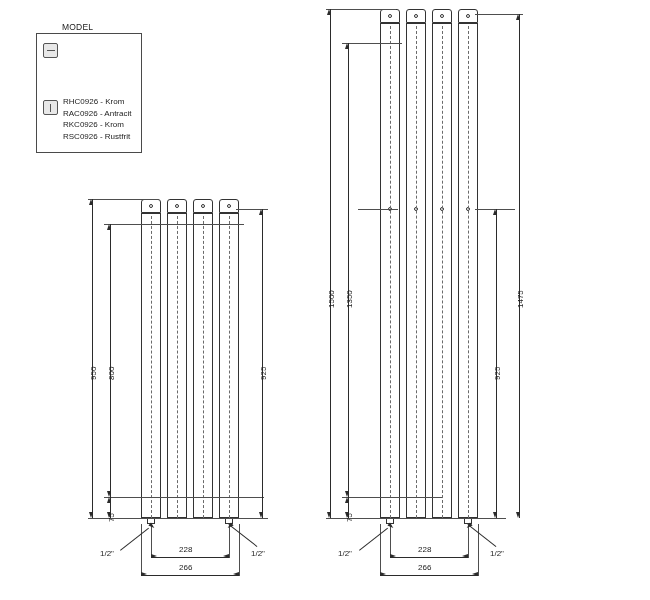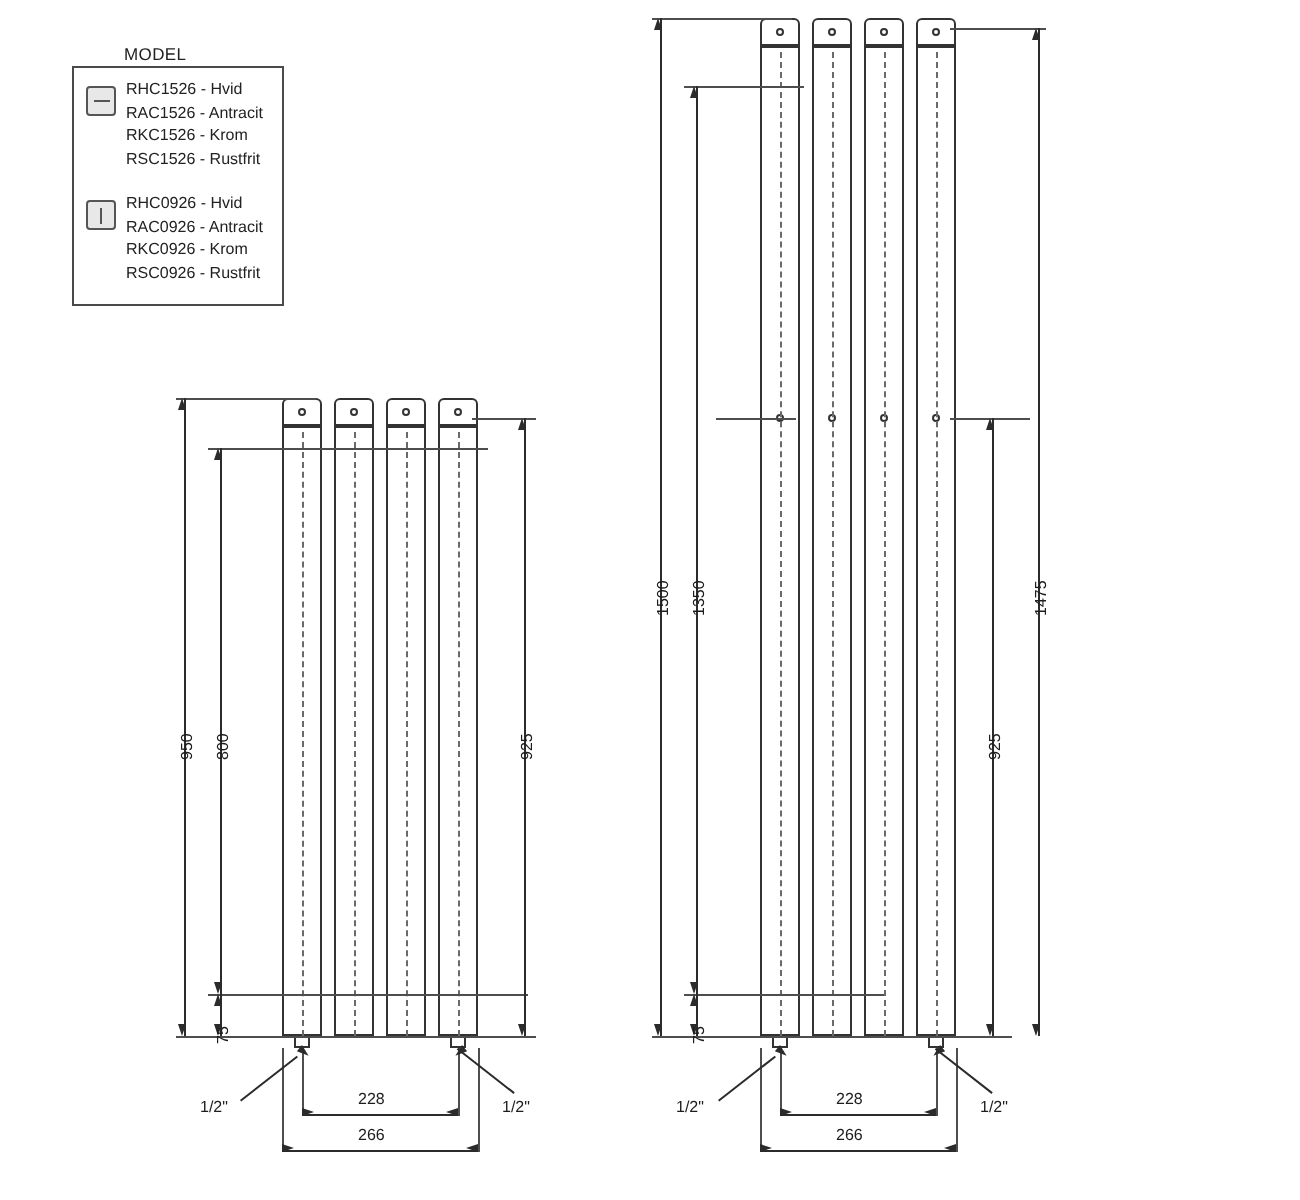--- a/index.html
+++ b/index.html
@@ -169,30 +169,24 @@
 </head>
 <body>
 
 <div id="root">
 
   <div class="legend-title">MODEL</div>
 
   <div class="legend-box">
 
     <div class="legend-swatch s1"></div>
-    <div class="legend-group g1">
-      <div>RHC1526 - Hvid</div>
-      <div>RAC1526 - Antracit</div>
-      <div>RKC1526 - Krom</div>
-      <div>RSC1526 - Rustfrit</div>
-    </div>
 
     <div class="legend-swatch s2"></div>
     <div class="legend-group g2">
-      <div>RHC0926 - Hvid</div>
+      <div>RHC0926 - Krom</div>
       <div>RAC0926 - Antracit</div>
       <div>RKC0926 - Krom</div>
       <div>RSC0926 - Rustfrit</div>
     </div>
   </div>
 
   <div class="abs" style="left:0; top:0; width:300px; height:600px;">
 
     <div class="tube-cap" style="left:141px; top:199px; width:20px; height:14px;"></div>
     <div class="tube-cap" style="left:167px; top:199px; width:20px; height:14px;"></div>

